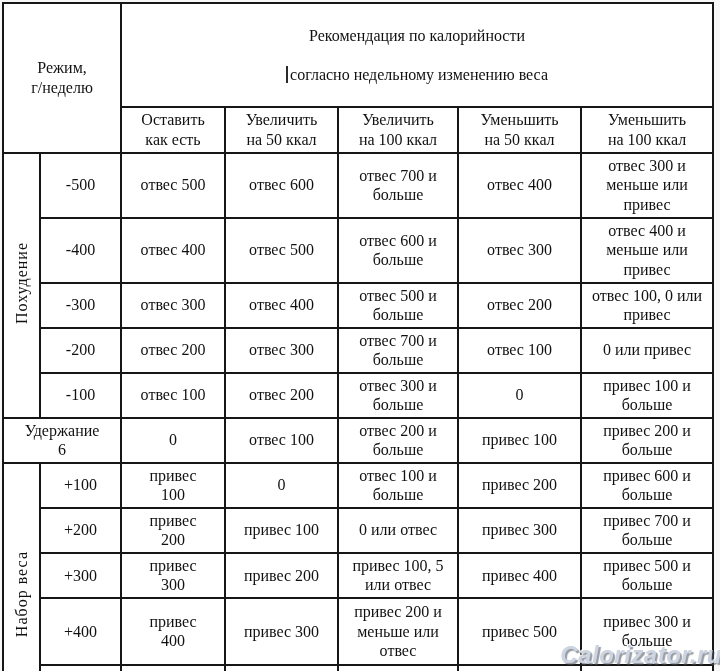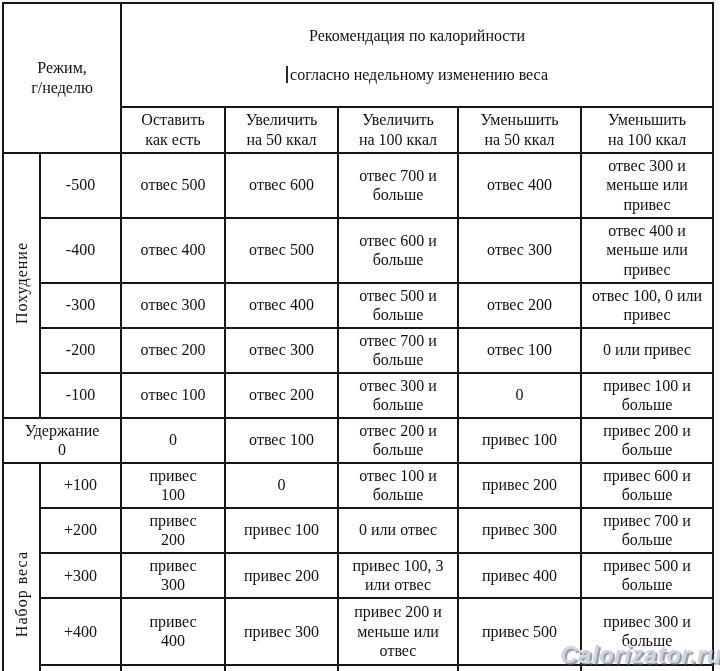--- a/index.html
+++ b/index.html
@@ -139,21 +139,21 @@
         <td>-100</td>
         <td>отвес 100</td>
         <td>отвес 200</td>
         <td class="left">отвес 300 и больше</td>
         <td>0</td>
         <td class="left">привес 100 и больше</td>
       </tr>
 
       <tr style="height:44px">
         <td colspan="2">Удержание
-0</td>
+6</td>
         <td>0</td>
         <td>отвес 100</td>
         <td class="left">отвес 200 и больше</td>
         <td>привес 100</td>
         <td class="left">привес 200 и больше</td>
       </tr>
 
       <tr style="height:45px">
         <th class="group-th" rowspan="5"><span class="vlabel">Набор веса</span></th>
         <td>+100</td>
@@ -171,21 +171,21 @@
         <td>привес 100</td>
         <td>0 или отвес</td>
         <td>привес 300</td>
         <td class="left">привес 700 и больше</td>
       </tr>
       <tr style="height:45px">
         <td>+300</td>
         <td>привес
 300</td>
         <td>привес 200</td>
-        <td class="left">привес 100, 3 или отвес</td>
+        <td class="left">привес 100, 5 или отвес</td>
         <td>привес 400</td>
         <td class="left">привес 500 и больше</td>
       </tr>
       <tr style="height:67px">
         <td>+400</td>
         <td>привес
 400</td>
         <td>привес 300</td>
         <td class="left">привес 200 и меньше или отвес</td>
         <td>привес 500</td>

